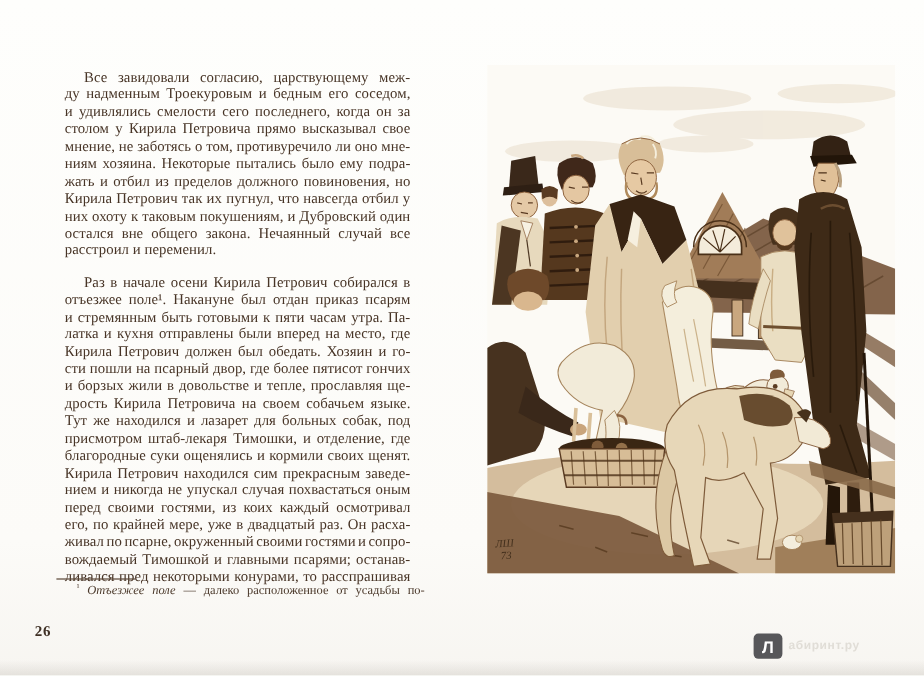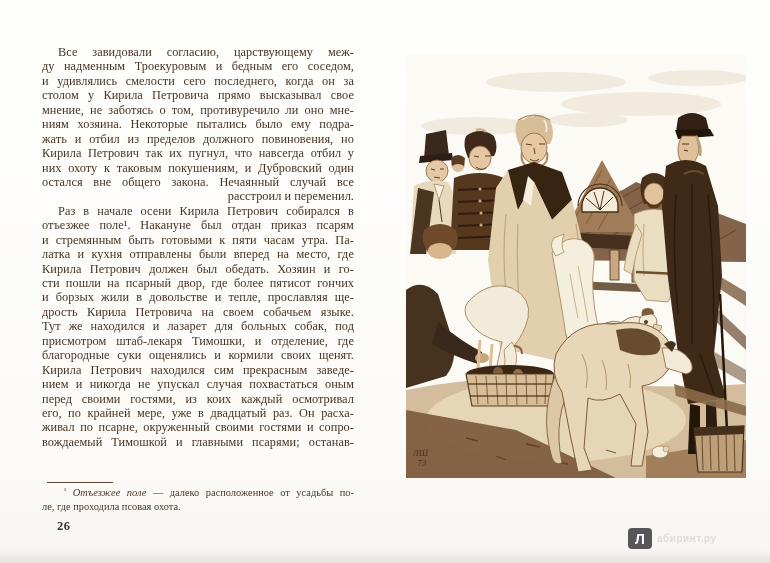--- a/index.html
+++ b/index.html
@@ -7,32 +7,32 @@
     width:770px;height:563px;overflow:hidden;
     background:#fdfdfb;
     font-family:"Liberation Serif","DejaVu Serif",serif;
   }
   .spread{position:relative;width:770px;height:563px;background:linear-gradient(180deg,#fefefc 0%,#fcfbf8 80%,#f7f5f1 100%);}
   
   .text-block{
     position:absolute;left:42px;top:45px;width:312px;
     font-size:12.3px;color:#473426;letter-spacing:.05px;
   }
-  .para{margin:0;}
+  .para{margin:12px;}
   .tline{display:flex;justify-content:space-between;align-items:baseline;height:14.45px;white-space:nowrap;}
   .tline.ind{padding-left:16px;}
-  .tline.plain{display:block;text-align:right;}
+  .tline.plain{display:block;text-align:left;}
   .tline span{white-space:pre;}
   .footnote-rule{position:absolute;left:47px;top:482px;width:66px;height:1px;background:#5a4736;}
   .footnote{position:absolute;left:42px;top:487px;width:312px;font-size:10.4px;color:#4b392b;}
   .fline{height:14px;display:block;}
   .fline.j{display:flex;justify-content:space-between;align-items:baseline;padding-left:22px;}
   .fline .sup{font-size:7.5px;position:relative;top:-3px;}
   .fline .it{font-style:italic;}
-  .pagenum{position:absolute;left:29px;top:519px;font-size:12.5px;font-weight:600;color:#3f3025;letter-spacing:.5px;margin-left:28px;}
+  .pagenum{position:absolute;left:29px;top:519px;font-size:12.5px;font-weight:600;color:#3f3025;letter-spacing:.5px;}
   
   .illustration{position:absolute;left:406px;top:54px;width:340px;height:424px;}
   
   .wm-badge{
     position:absolute;left:628px;top:528px;width:24px;height:21px;
     background:#57575a;border-radius:4px;
     display:flex;align-items:center;justify-content:center;
   }
   .wm-badge span{color:#ffffff;font-family:"Liberation Sans","DejaVu Sans",sans-serif;font-weight:bold;font-size:14px;line-height:1;}
   .wm-text{
@@ -311,36 +311,43 @@
             <span>сопро-</span>
           </div>
           <div class="tline">
             <span>вождаемый</span>
             <span>Тимошкой</span>
             <span>и</span>
             <span>главными</span>
             <span>псарями;</span>
             <span>останав-</span>
           </div>
+          <div class="tline">
+            <span>ливался</span>
+            <span>пред</span>
+            <span>некоторыми</span>
+            <span>конурами,</span>
+            <span>то</span>
+            <span>расспрашивая</span>
+          </div>
         </div>
       </div>
     <div class="footnote-rule"></div>
     <div class="footnote">
       <div class="fline j">
           <span class="sup">¹</span>
           <span class="it">Отъезжее</span>
           <span class="it">поле</span>
           <span>—</span>
           <span>далеко</span>
           <span>расположенное</span>
           <span>от</span>
           <span>усадьбы</span>
           <span>по-</span>
         </div>
-      <div class="fline">ле, где проходила псовая охота.</div>
     </div>
     <div class="pagenum">26</div>
   </div>
 
   <div class="illustration">
     <svg width="340" height="424" viewBox="0 0 340 424" xmlns="http://www.w3.org/2000/svg">
       <rect width="340" height="424" fill="#fcfaf5"></rect>
 
       <g fill="#e8dcc8" opacity="0.5">
         <ellipse cx="150" cy="28" rx="70" ry="10"></ellipse>

